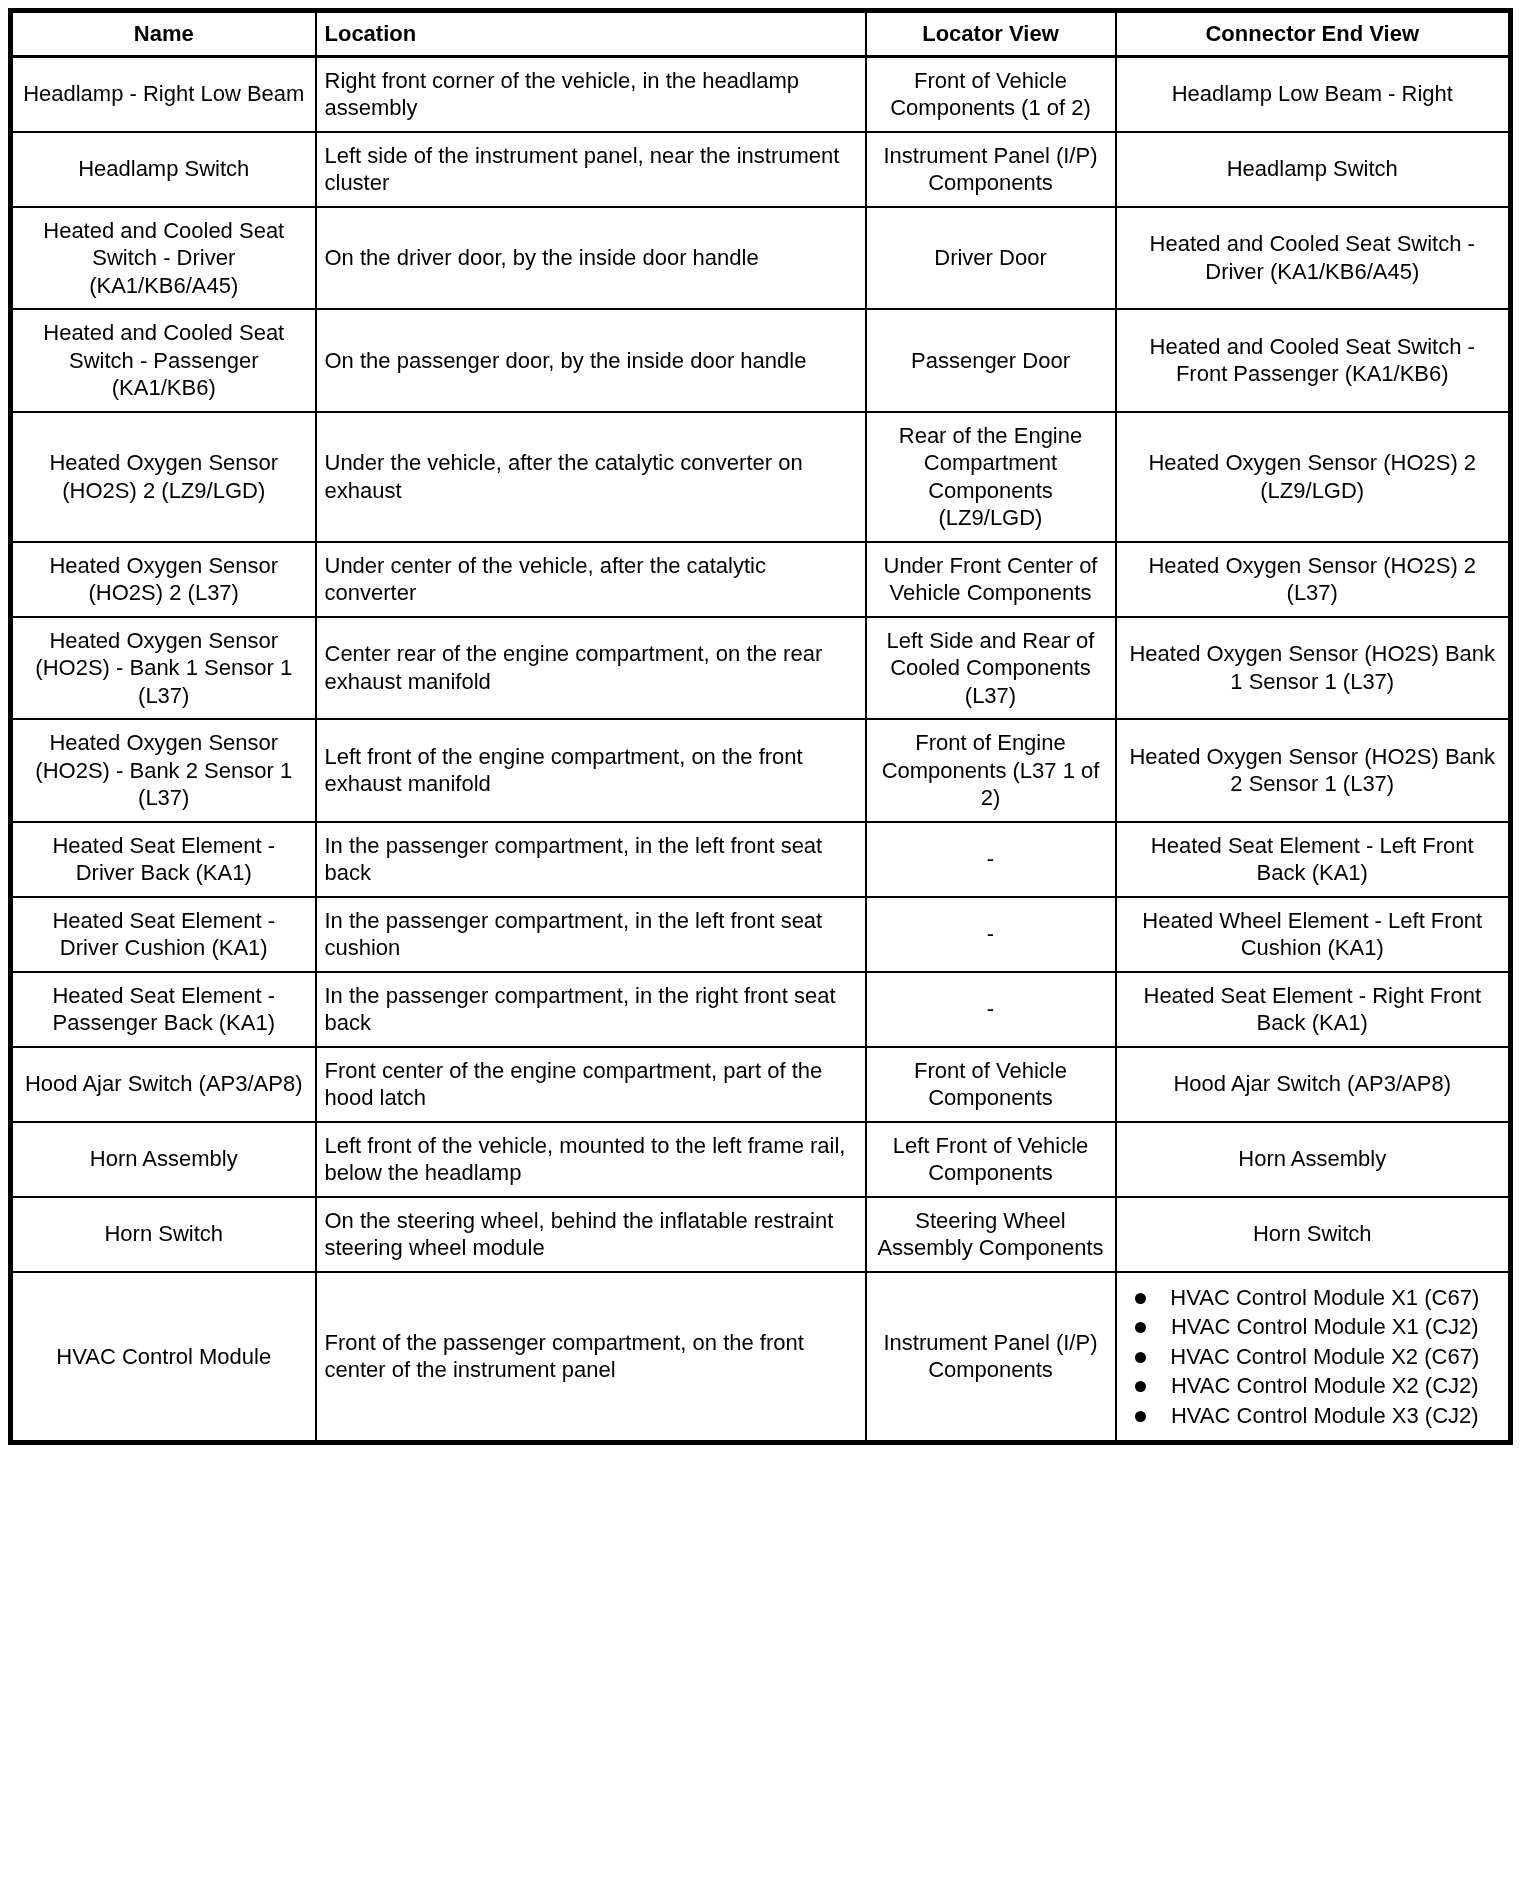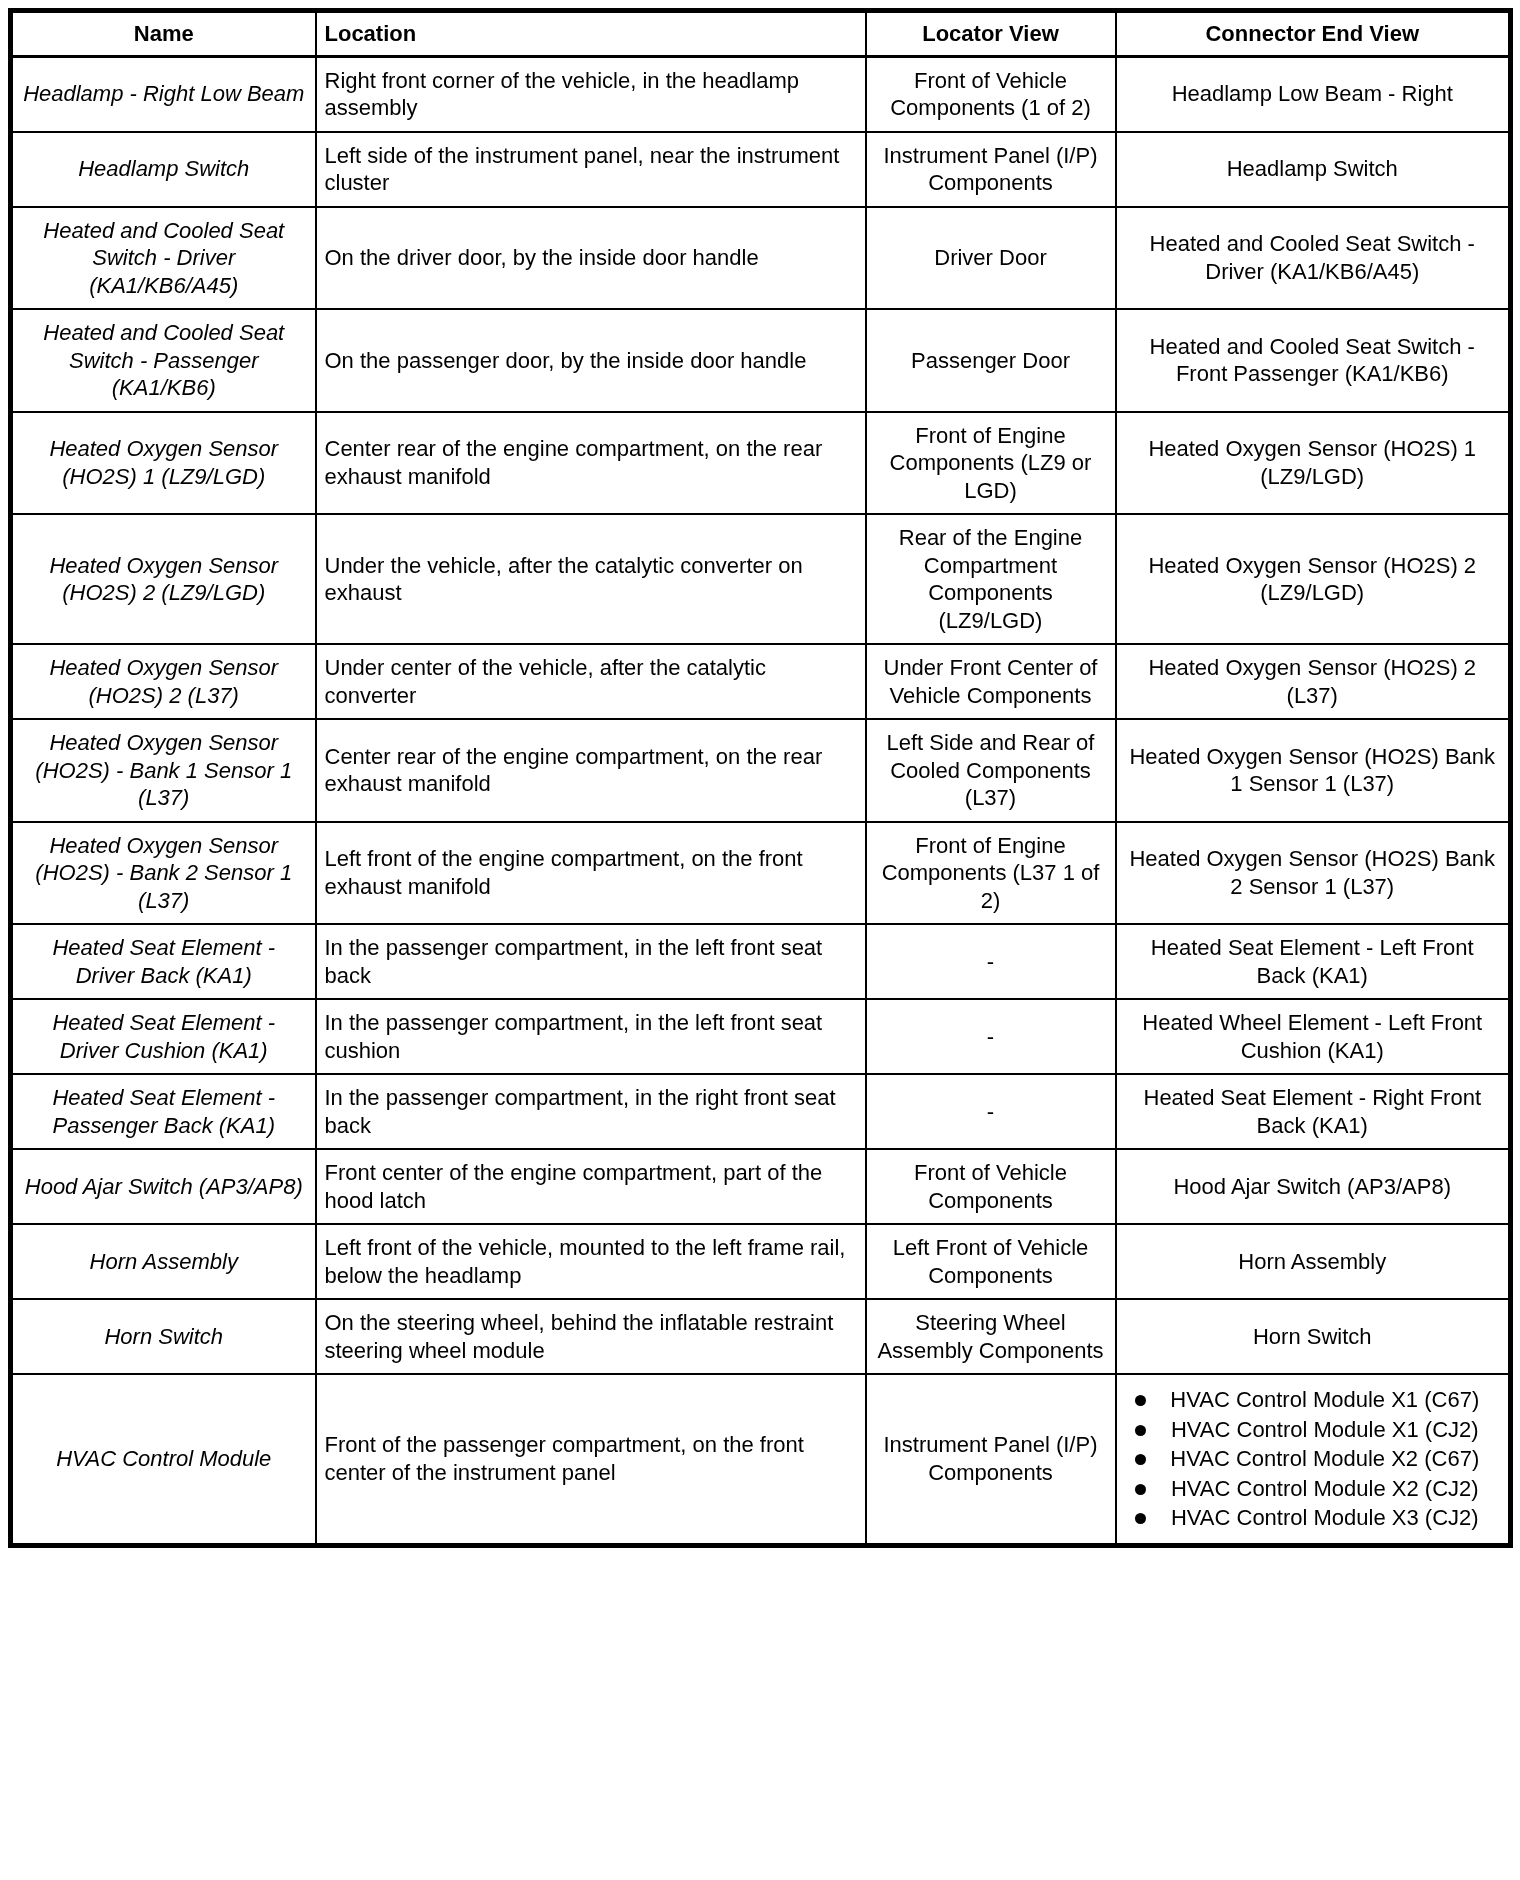--- a/index.html
+++ b/index.html
@@ -34,21 +34,21 @@
   }
   .component-table th {
     font-weight: bold;
     text-align: center;
     padding: 7px 8px;
     border-bottom-width: 3px;
   }
   .component-table th.location {
     text-align: left;
   }
-  td.name { text-align: center; font-style: italic; }
+  td.name { text-align: center; }
   td.location { text-align: left; }
   td.locator { text-align: center; }
   td.connector { text-align: center; }
 
   ul.connector-list {
     list-style: none;
     margin: 0;
     padding: 0;
   }
   ul.connector-list li {
@@ -107,26 +107,20 @@
           <td class="locator">Driver Door</td>
           <td class="connector">Heated and Cooled Seat Switch - Driver (KA1/KB6/A45)</td>
         </tr>
         <tr>
           <td class="name">Heated and Cooled Seat Switch - Passenger (KA1/KB6)</td>
           <td class="location">On the passenger door, by the inside door handle</td>
           <td class="locator">Passenger Door</td>
           <td class="connector">Heated and Cooled Seat Switch - Front Passenger (KA1/KB6)</td>
         </tr>
         <tr>
-          <td class="name">Heated Oxygen Sensor (HO2S) 1 (LZ9/LGD)</td>
-          <td class="location">Center rear of the engine compartment, on the rear exhaust manifold</td>
-          <td class="locator">Front of Engine Components (LZ9 or LGD)</td>
-          <td class="connector">Heated Oxygen Sensor (HO2S) 1 (LZ9/LGD)</td>
-        </tr>
-        <tr>
           <td class="name">Heated Oxygen Sensor (HO2S) 2 (LZ9/LGD)</td>
           <td class="location">Under the vehicle, after the catalytic converter on exhaust</td>
           <td class="locator">Rear of the Engine Compartment Components (LZ9/LGD)</td>
           <td class="connector">Heated Oxygen Sensor (HO2S) 2 (LZ9/LGD)</td>
         </tr>
         <tr>
           <td class="name">Heated Oxygen Sensor (HO2S) 2 (L37)</td>
           <td class="location">Under center of the vehicle, after the catalytic converter</td>
           <td class="locator">Under Front Center of Vehicle Components</td>
           <td class="connector">Heated Oxygen Sensor (HO2S) 2 (L37)</td>

